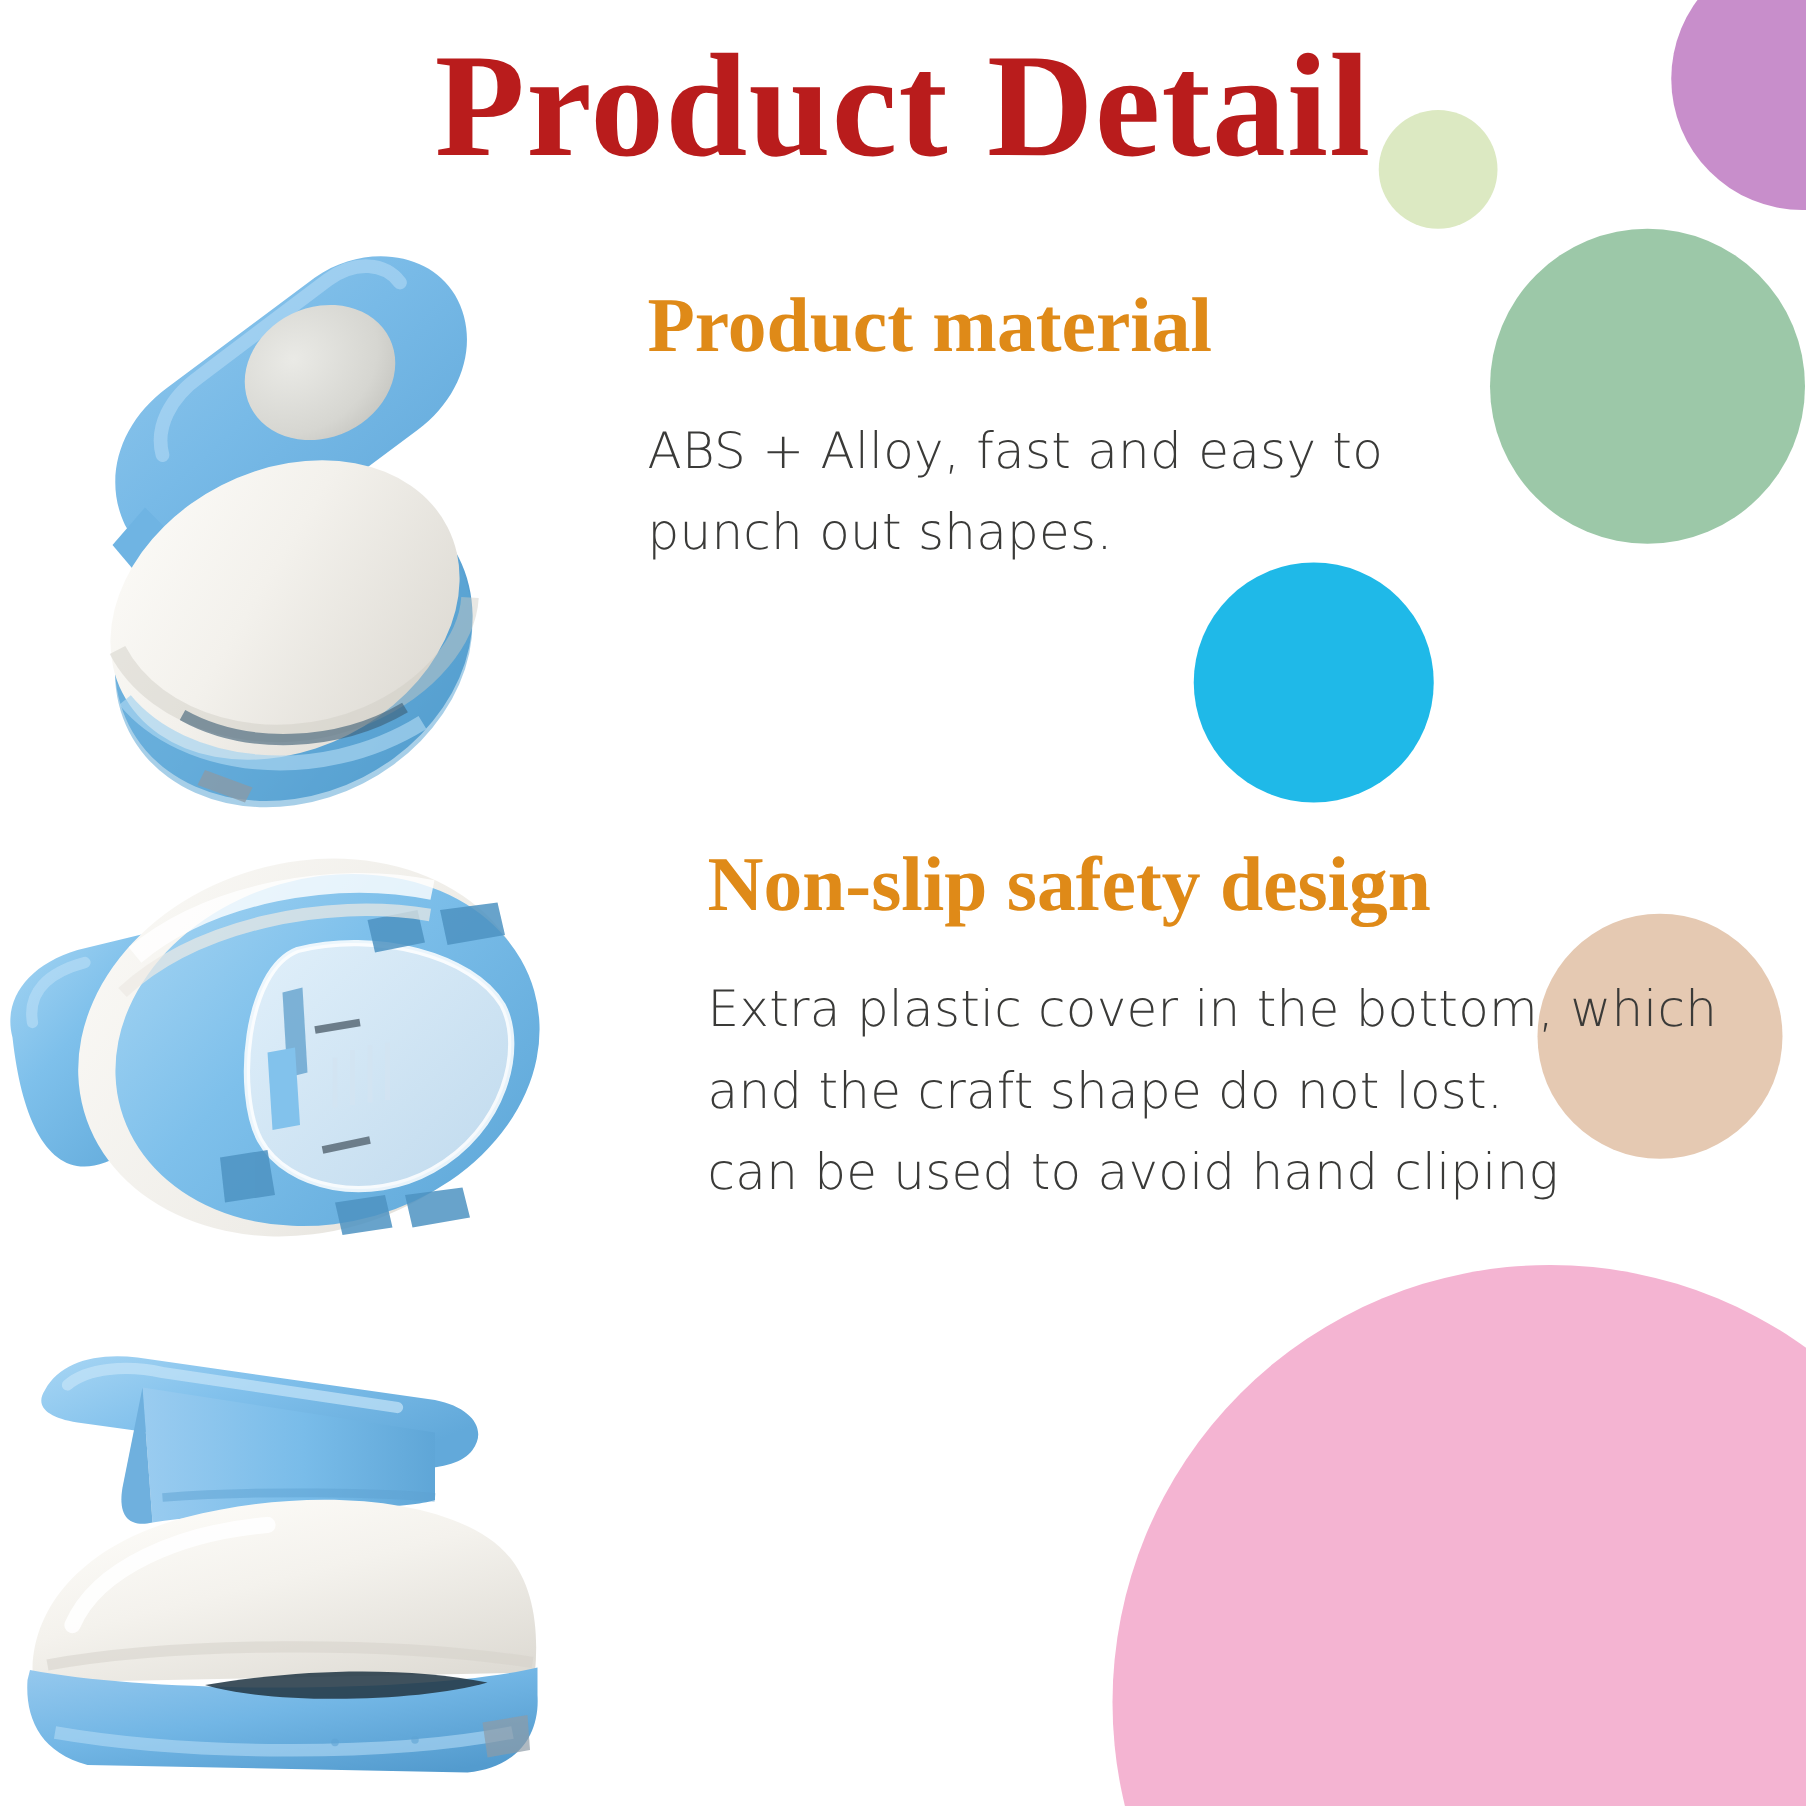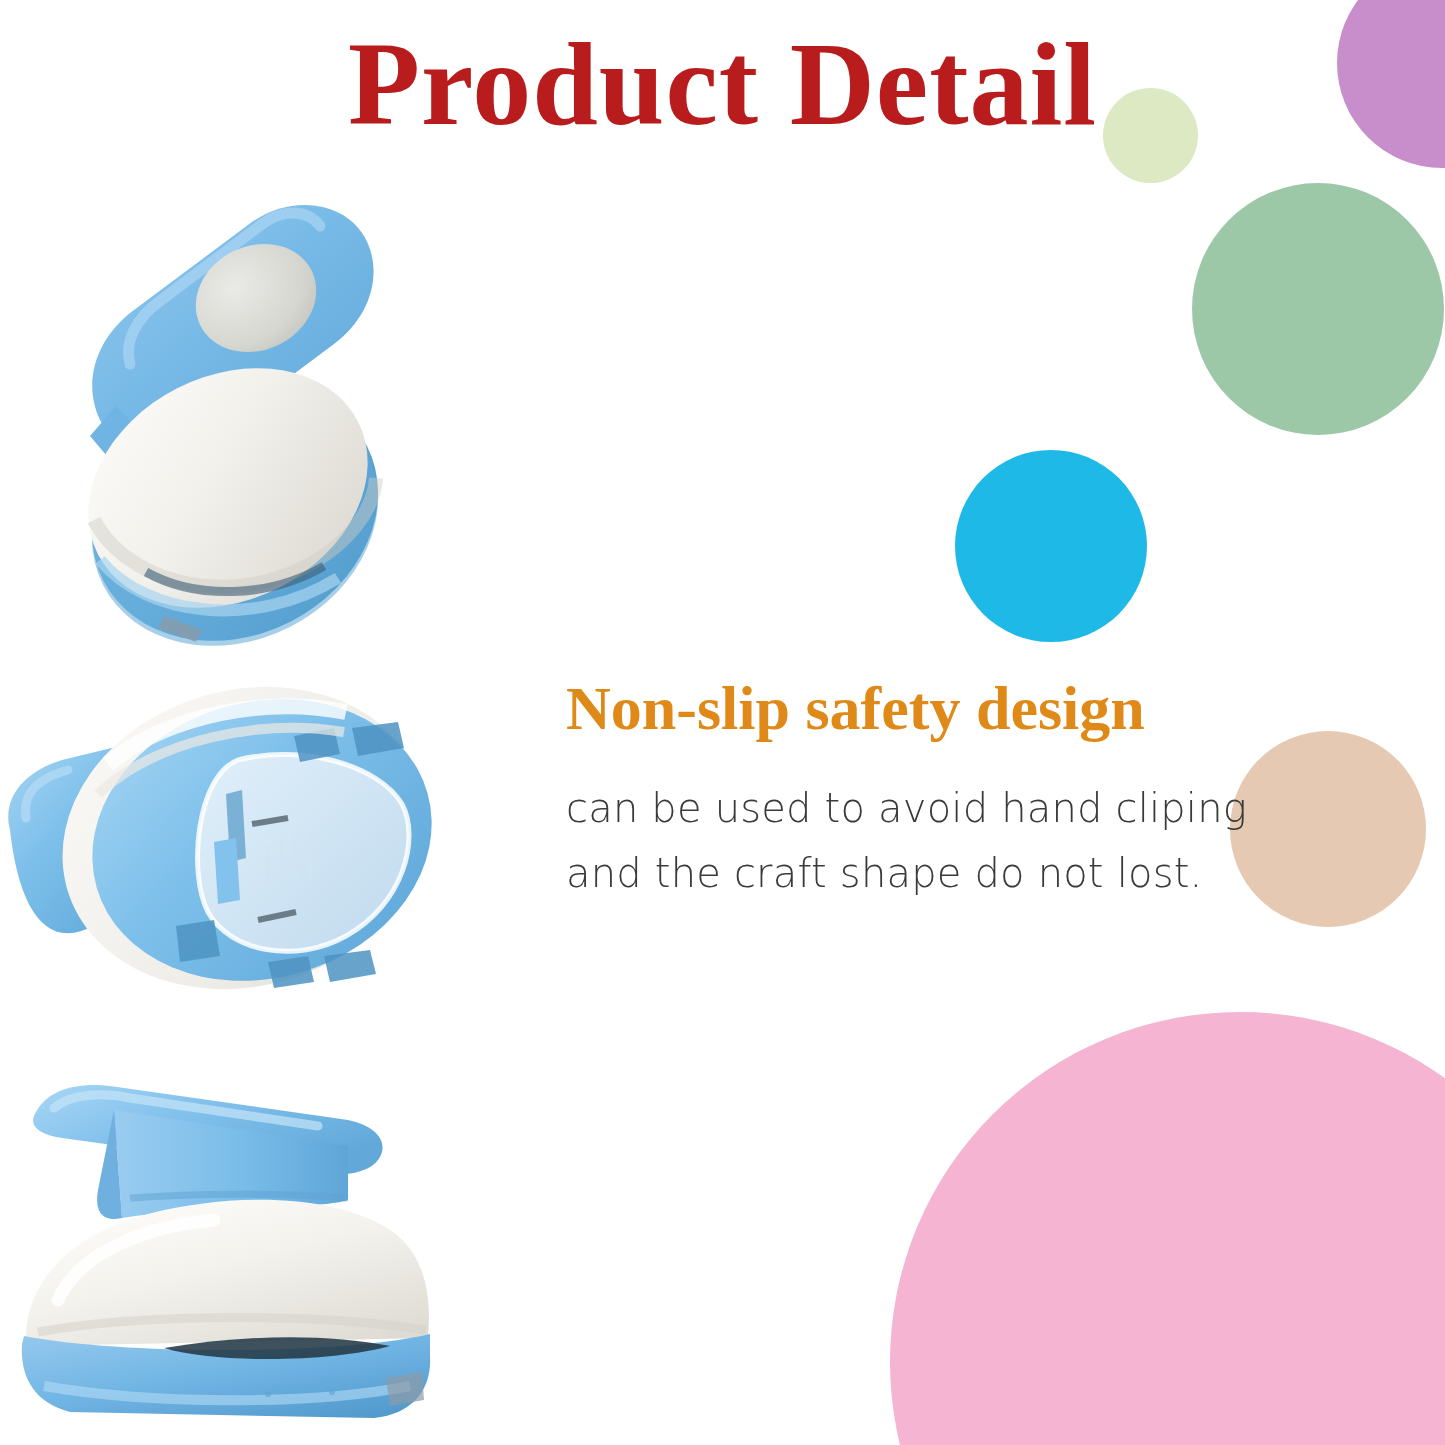--- a/index.html
+++ b/index.html
@@ -169,20 +169,27 @@
                  C 306 382, 336 344, 338 310" fill="none" stroke="#CFCCC4" stroke-width="14" opacity="0.45"></path>
 
         <path d="M 108 404 C 158 432, 232 430, 286 398" fill="none" stroke="#3C5D74" stroke-width="9" opacity="0.6"></path>
 
         <path d="M 62 392 C 108 448, 216 462, 300 410" fill="none" stroke="#A8D4F0" stroke-width="12" opacity="0.7"></path>
 
         <path d="M 126 448 L 164 462 L 158 474 L 120 460 Z" fill="#8C9AA4" opacity="0.75"></path>
       </svg>
     </div>
 
+    <div class="section section-1">
+      <h2 class="section-heading">Product material</h2>
+      <p class="section-body">
+        <span class="body-line">ABS + Alloy, fast and easy to</span>
+        <span class="body-line">punch out shapes.</span>
+      </p>
+    </div>
 
     <div class="photo photo-2">
       <svg viewBox="0 0 470 362" xmlns="http://www.w3.org/2000/svg">
         <defs>
           <linearGradient id="p2blue" x1="0.1" y1="0" x2="0.9" y2="1">
             <stop offset="0%" stop-color="#A2D3F2"></stop>
             <stop offset="40%" stop-color="#7EC0EB"></stop>
             <stop offset="100%" stop-color="#5FA8D9"></stop>
           </linearGradient>
           <linearGradient id="p2white" x1="0" y1="0" x2="1" y2="1">
@@ -246,22 +253,23 @@
         <path d="M 214 174 L 236 170 L 240 232 L 218 236 Z" fill="#82C2EC"></path>
 
         <path d="M 108 96 C 168 46, 268 28, 346 44" fill="none" stroke="#FFFFFF" stroke-width="16" opacity="0.8"></path>
         <path d="M 98 126 C 156 72, 260 50, 344 64" fill="none" stroke="#EDEAE4" stroke-width="10" opacity="0.7"></path>
       </svg>
     </div>
 
     <div class="section section-2">
       <h2 class="section-heading">Non-slip safety design</h2>
       <p class="section-body">
+        <span class="body-line">Extra plastic cover in the bottom, which</span>
+        <span class="body-line">and the craft shape do not lost.</span>
         <span class="body-line">can be used to avoid hand cliping</span>
-        <span class="body-line">and the craft shape do not lost.</span>
       </p>
     </div>
 
     <div class="photo photo-3">
       <svg viewBox="0 0 450 380" xmlns="http://www.w3.org/2000/svg">
         <defs>
           <linearGradient id="p3lever" x1="0" y1="0" x2="1" y2="0.6">
             <stop offset="0%" stop-color="#A8D6F4"></stop>
             <stop offset="45%" stop-color="#82C1EC"></stop>
             <stop offset="100%" stop-color="#62A9DA"></stop>

